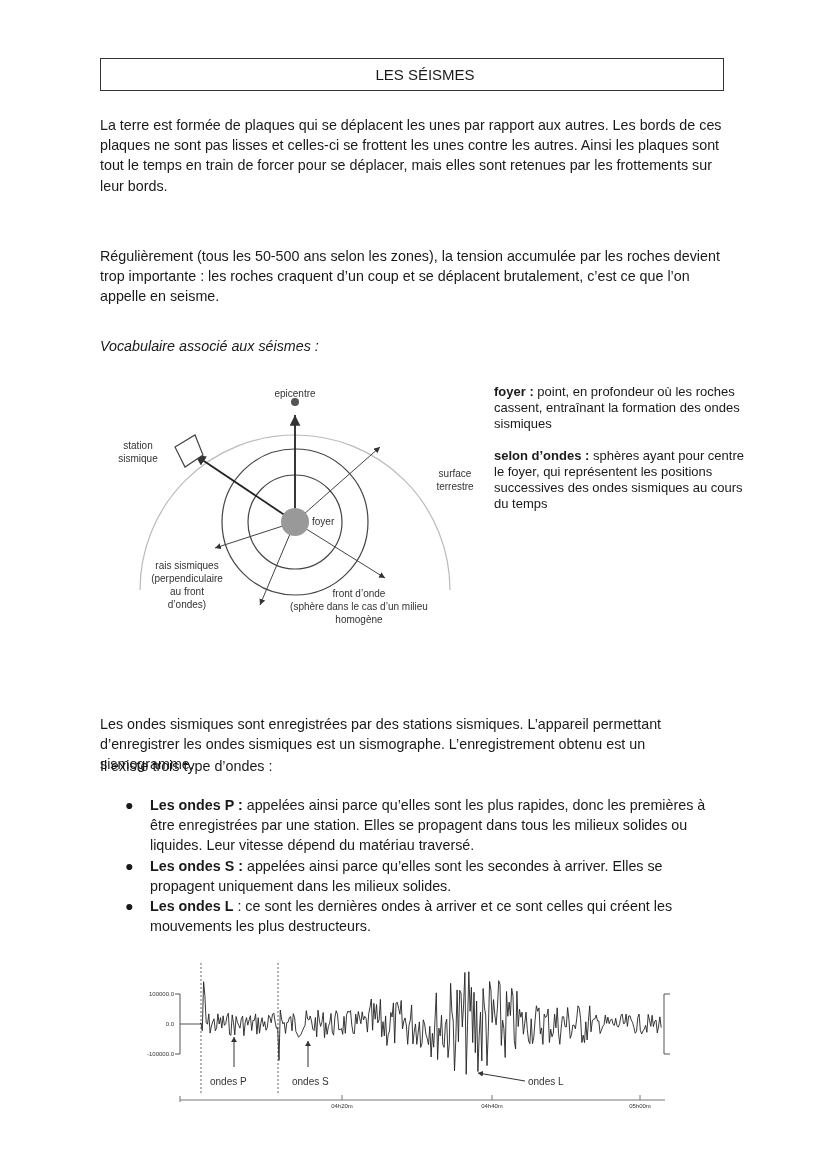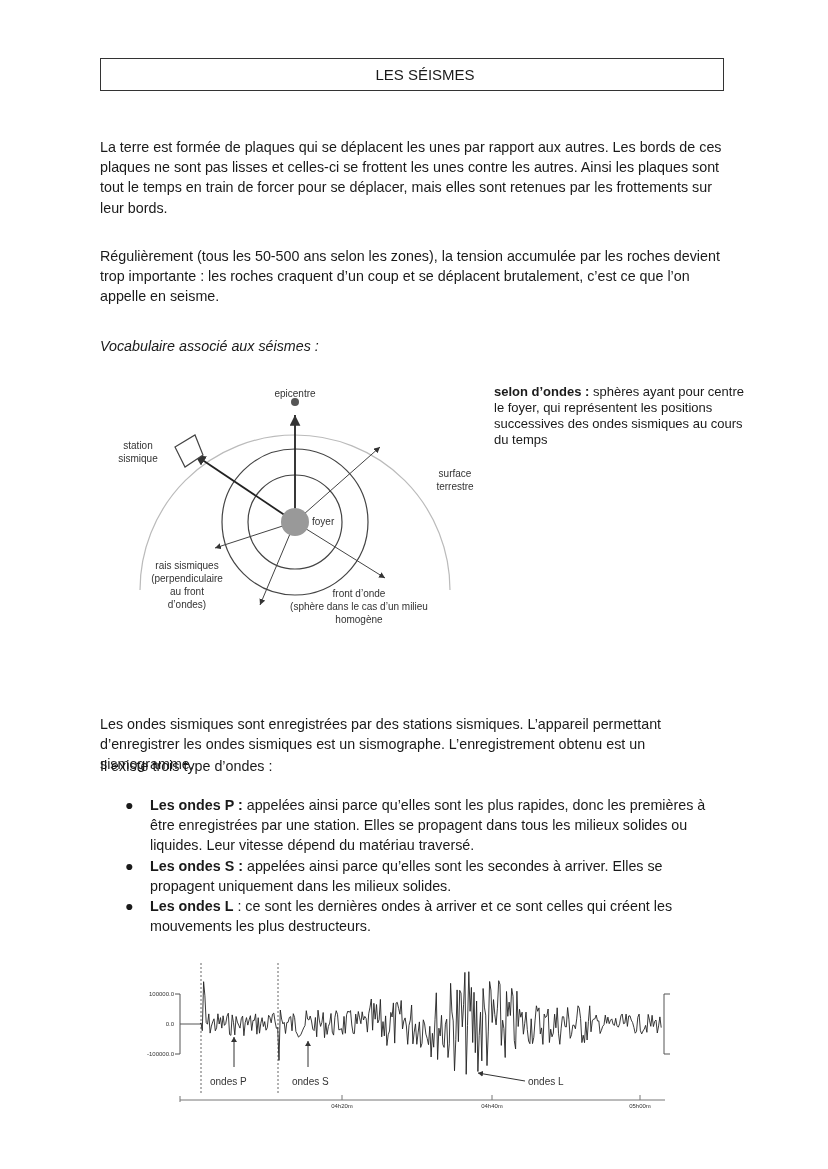--- a/index.html
+++ b/index.html
@@ -2,21 +2,21 @@
 <html><head>
 <meta charset="utf-8">
 <style>
   html, body { margin: 0; padding: 0; background: #ffffff; }
   body { width: 828px; height: 1169px; position: relative; overflow: hidden;
          font-family: "Liberation Sans", sans-serif; color: #1a1a1a; }
   .title-box { position: absolute; left: 100px; top: 58px; width: 624px; height: 33px;
                border: 1.5px solid #333; box-sizing: border-box; text-align: center;
                font-size: 15px; line-height: 31px; padding-left: 26px; }
   .para { position: absolute; left: 100px; width: 630px; font-size: 14.3px; line-height: 20.2px; margin: 0; }
-  #p1 { top: 137px; }
+  #p1 { top: 115px; }
   #p2 { top: 246px; }
   #vocab { top: 336px; font-style: italic; }
   #p3 { top: 714px; }
   #p4 { top: 756px; }
   .diagram { position: absolute; left: 105px; top: 385px; width: 380px; height: 250px; }
   .diagram text { font-family: "Liberation Sans", sans-serif; font-size: 10px; fill: #333; }
   .defs { position: absolute; left: 494px; top: 384px; width: 250px; font-size: 13px; line-height: 16px; }
   .defs p { margin: 0 0 16px 0; }
   .defs b { font-weight: bold; }
   ul.waves { position: absolute; left: 100px; top: 795px; width: 630px; margin: 0; padding: 0 0 0 50px;
@@ -62,20 +62,21 @@
   <text x="82" y="184" text-anchor="middle">rais sismiques</text>
   <text x="82" y="197" text-anchor="middle">(perpendiculaire</text>
   <text x="82" y="210" text-anchor="middle">au front</text>
   <text x="82" y="223" text-anchor="middle">d’ondes)</text>
   <text x="254" y="212" text-anchor="middle">front d’onde</text>
   <text x="254" y="225" text-anchor="middle">(sphère dans le cas d’un milieu</text>
   <text x="254" y="238" text-anchor="middle">homogène</text>
 </svg>
 
 <div class="defs">
+  <p><b>foyer :</b><span> point, en profondeur où les roches cassent, entraînant la formation des ondes sismiques</span></p>
   <p><b>selon d’ondes :</b><span> sphères ayant pour centre le foyer, qui représentent les positions successives des ondes sismiques au cours du temps</span></p>
 </div>
 
 <p class="para" id="p3">Les ondes sismiques sont enregistrées par des stations sismiques. L’appareil permettant d’enregistrer les ondes sismiques est un sismographe. L’enregistrement obtenu est un sismogramme.</p>
 <p class="para" id="p4">Il existe trois type d’ondes :</p>
 
 <ul class="waves">
   <li><span class="bullet">●</span><b>Les ondes P :</b><span> appelées ainsi parce qu’elles sont les plus rapides, donc les premières à être enregistrées par une station. Elles se propagent dans tous les milieux solides ou liquides. Leur vitesse dépend du matériau traversé.</span></li>
   <li><span class="bullet">●</span><b>Les ondes S :</b><span> appelées ainsi parce qu’elles sont les secondes à arriver. Elles se propagent uniquement dans les milieux solides.</span></li>
   <li><span class="bullet">●</span><b>Les ondes L</b><span> : ce sont les dernières ondes à arriver et ce sont celles qui créent les mouvements les plus destructeurs.</span></li>

